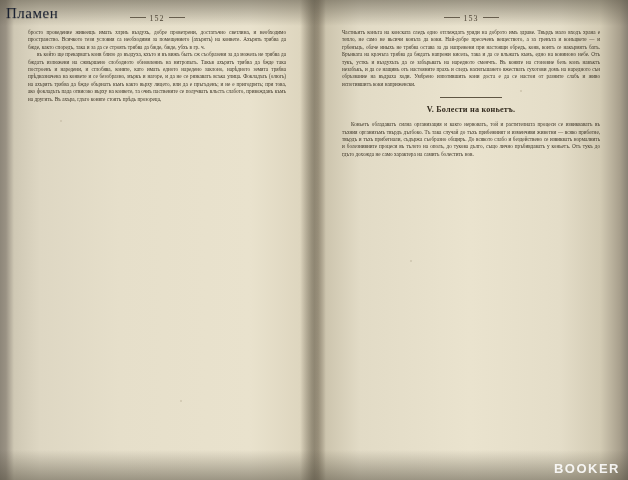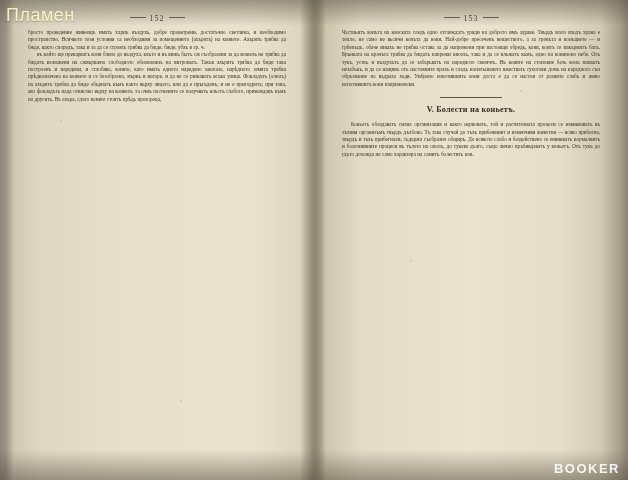--- a/index.html
+++ b/index.html
@@ -88,23 +88,23 @@
     text-align: center;
     margin: 0 0 7px 0;
     color: #332b1f;
     letter-spacing: 0.2px;
   }
 
   
   .wm-top {
     position: absolute;
     left: 6px; top: 5px;
-    font-family: Liberation Sans, sans-serif;
-    font-size: 18px;
-    color: #fef9c3;
+    font-family: Liberation Serif, serif;
+    font-size: 15px;
+    color: #0f172a;
     opacity: 0.92;
     letter-spacing: 0.5px;
     text-shadow: 0 1px 1px rgba(0,0,0,0.25);
   }
   .wm-bot {
     position: absolute;
     right: 8px; bottom: 4px;
     font-family: "Liberation Sans", sans-serif;
     font-size: 13px;
     font-weight: bold;

